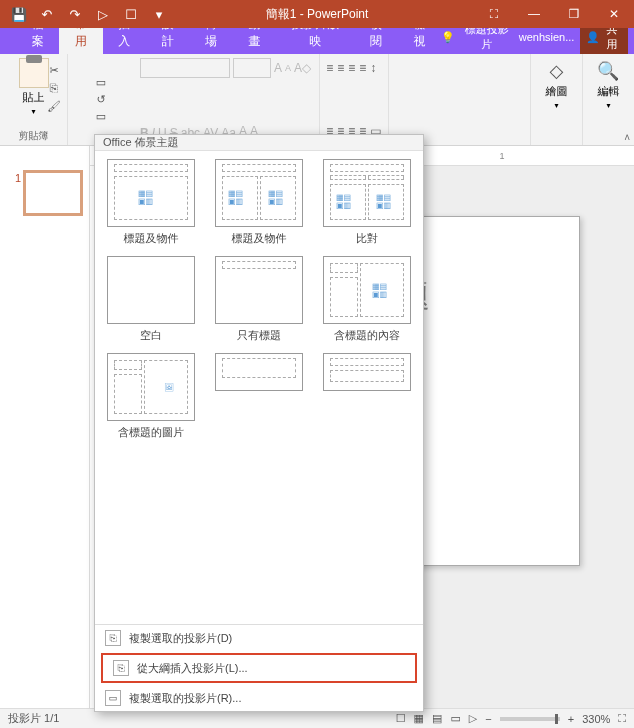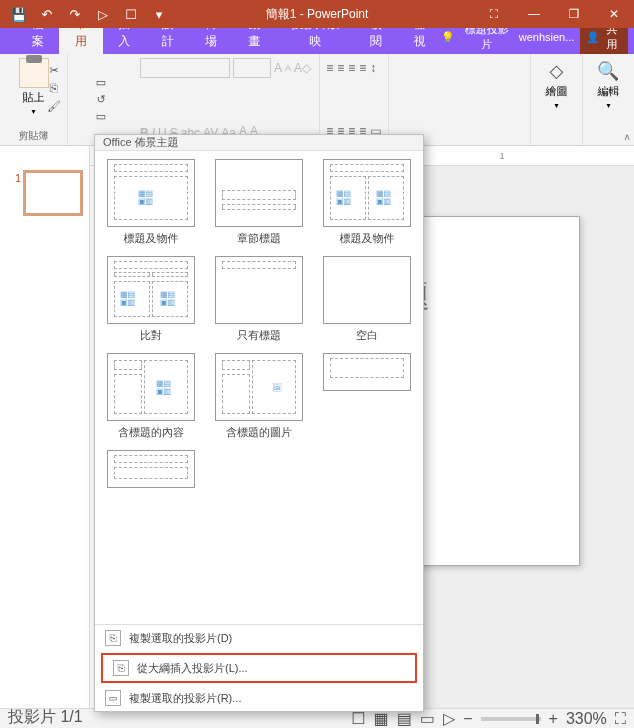--- a/index.html
+++ b/index.html
@@ -58,21 +58,21 @@
 .thumb-num { font-size: 11px; color: #b7472a; margin-right: 4px; }
 .thumb { width: 56px; height: 42px; background: #fff; border: 1px solid #aaa; outline: 3px solid #d9a07c; outline-offset: -1px; }
 
 
 .editor { position: absolute; left: 90px; top: 146px; right: 0; bottom: 20px; background: #eee; }
 .ruler-h { height: 20px; background: #fff; border-bottom: 1px solid #ddd; display: flex; align-items: center; justify-content: center; font-size: 9px; color: #888; }
 .slide-canvas { position: absolute; top: 70px; left: 150px; width: 340px; height: 350px; background: #fff; border: 1px solid #aaa; box-shadow: 2px 2px 6px rgba(0,0,0,0.2); }
 .slide-title-placeholder { position: absolute; top: 130px; left: 250px; font-size: 30px; color: #888; font-family: serif; }
 
 
-.status-bar { position: absolute; bottom: 0; left: 0; right: 0; height: 20px; background: #f3f3f3; border-top: 1px solid #ddd; display: flex; align-items: flex-end; font-size: 16px; color: #555; padding: 0 8px; }
+.status-bar { position: absolute; bottom: 0; left: 0; right: 0; height: 20px; background: #f3f3f3; border-top: 1px solid #ddd; display: flex; align-items: center; font-size: 11px; color: #555; padding: 0 8px; }
 .status-right { margin-left: auto; display: flex; align-items: center; gap: 8px; }
 
 
 .gallery { position: absolute; left: 94px; top: 134px; width: 330px; height: 578px; background: #fff; border: 1px solid #c0c0c0; box-shadow: 3px 3px 10px rgba(0,0,0,0.3); z-index: 100; display: flex; flex-direction: column; }
 .gallery-header { padding: 0 8px; font-size: 11px; color: #555; background: #f3f3f3; border-bottom: 1px solid #e0e0e0; }
 .gallery-grid { flex: 1; overflow: hidden; padding: 8px; display: grid; grid-template-columns: repeat(3, 1fr); gap: 10px 12px; align-content: start; }
 .layout-item { display: flex; flex-direction: column; align-items: center; gap: 4px; }
 .layout-preview { width: 88px; height: 68px; background: #fff; border: 1px solid #999; position: relative; }
 .layout-label { font-size: 11px; color: #444; text-align: center; }
 .lp-inner { position: absolute; border: 1px dashed #aaa; }
@@ -226,27 +226,20 @@
   <div class="gallery-grid">
 
     <div class="layout-item">
       <div class="layout-preview">
         <div class="lp-inner" style="top:4px;left:6px;right:6px;height:8px;"></div>
         <div class="lp-inner" style="top:16px;left:6px;right:6px;bottom:6px;"></div>
         <div class="icon-cluster" style="top:30px;left:30px;">▦▤<br>▣▥</div>
       </div>
       <div class="layout-label">標題及物件</div>
     </div>
-    <div class="layout-item">
-      <div class="layout-preview">
-        <div class="lp-inner" style="top:30px;left:6px;right:6px;height:10px;"></div>
-        <div class="lp-inner" style="top:44px;left:6px;right:6px;height:6px;"></div>
-      </div>
-      <div class="layout-label">章節標題</div>
-    </div>
 
     <div class="layout-item">
       <div class="layout-preview">
         <div class="lp-inner" style="top:4px;left:6px;right:6px;height:8px;"></div>
         <div class="lp-inner" style="top:16px;left:6px;width:36px;bottom:6px;"></div>
         <div class="lp-inner" style="top:16px;right:6px;width:36px;bottom:6px;"></div>
         <div class="icon-cluster" style="top:30px;left:12px;">▦▤<br>▣▥</div>
         <div class="icon-cluster" style="top:30px;left:52px;">▦▤<br>▣▥</div>
       </div>
       <div class="layout-label">標題及物件</div>
@@ -257,29 +250,29 @@
         <div class="lp-inner" style="top:15px;left:6px;width:36px;height:5px;"></div>
         <div class="lp-inner" style="top:15px;right:6px;width:36px;height:5px;"></div>
         <div class="lp-inner" style="top:24px;left:6px;width:36px;bottom:6px;"></div>
         <div class="lp-inner" style="top:24px;right:6px;width:36px;bottom:6px;"></div>
         <div class="icon-cluster" style="top:34px;left:12px;">▦▤<br>▣▥</div>
         <div class="icon-cluster" style="top:34px;left:52px;">▦▤<br>▣▥</div>
       </div>
       <div class="layout-label">比對</div>
     </div>
     <div class="layout-item">
-      <div class="layout-preview">
-        <div class="lp-inner" style="top:4px;left:6px;right:6px;height:8px;"></div>
-      </div>
-      <div class="layout-label">只有標題</div>
-    </div>
-
-    <div class="layout-item">
       <div class="layout-preview"></div>
       <div class="layout-label">空白</div>
+    </div>
+
+    <div class="layout-item">
+      <div class="layout-preview">
+        <div class="lp-inner" style="top:4px;left:6px;right:6px;height:8px;"></div>
+      </div>
+      <div class="layout-label">只有標題</div>
     </div>
     <div class="layout-item">
       <div class="layout-preview">
         <div class="lp-inner" style="top:6px;left:6px;width:28px;height:10px;"></div>
         <div class="lp-inner" style="top:20px;left:6px;width:28px;bottom:6px;"></div>
         <div class="lp-inner" style="top:6px;right:6px;width:44px;bottom:6px;"></div>
         <div class="icon-cluster" style="top:26px;left:48px;">▦▤<br>▣▥</div>
       </div>
       <div class="layout-label">含標題的內容</div>
     </div>

